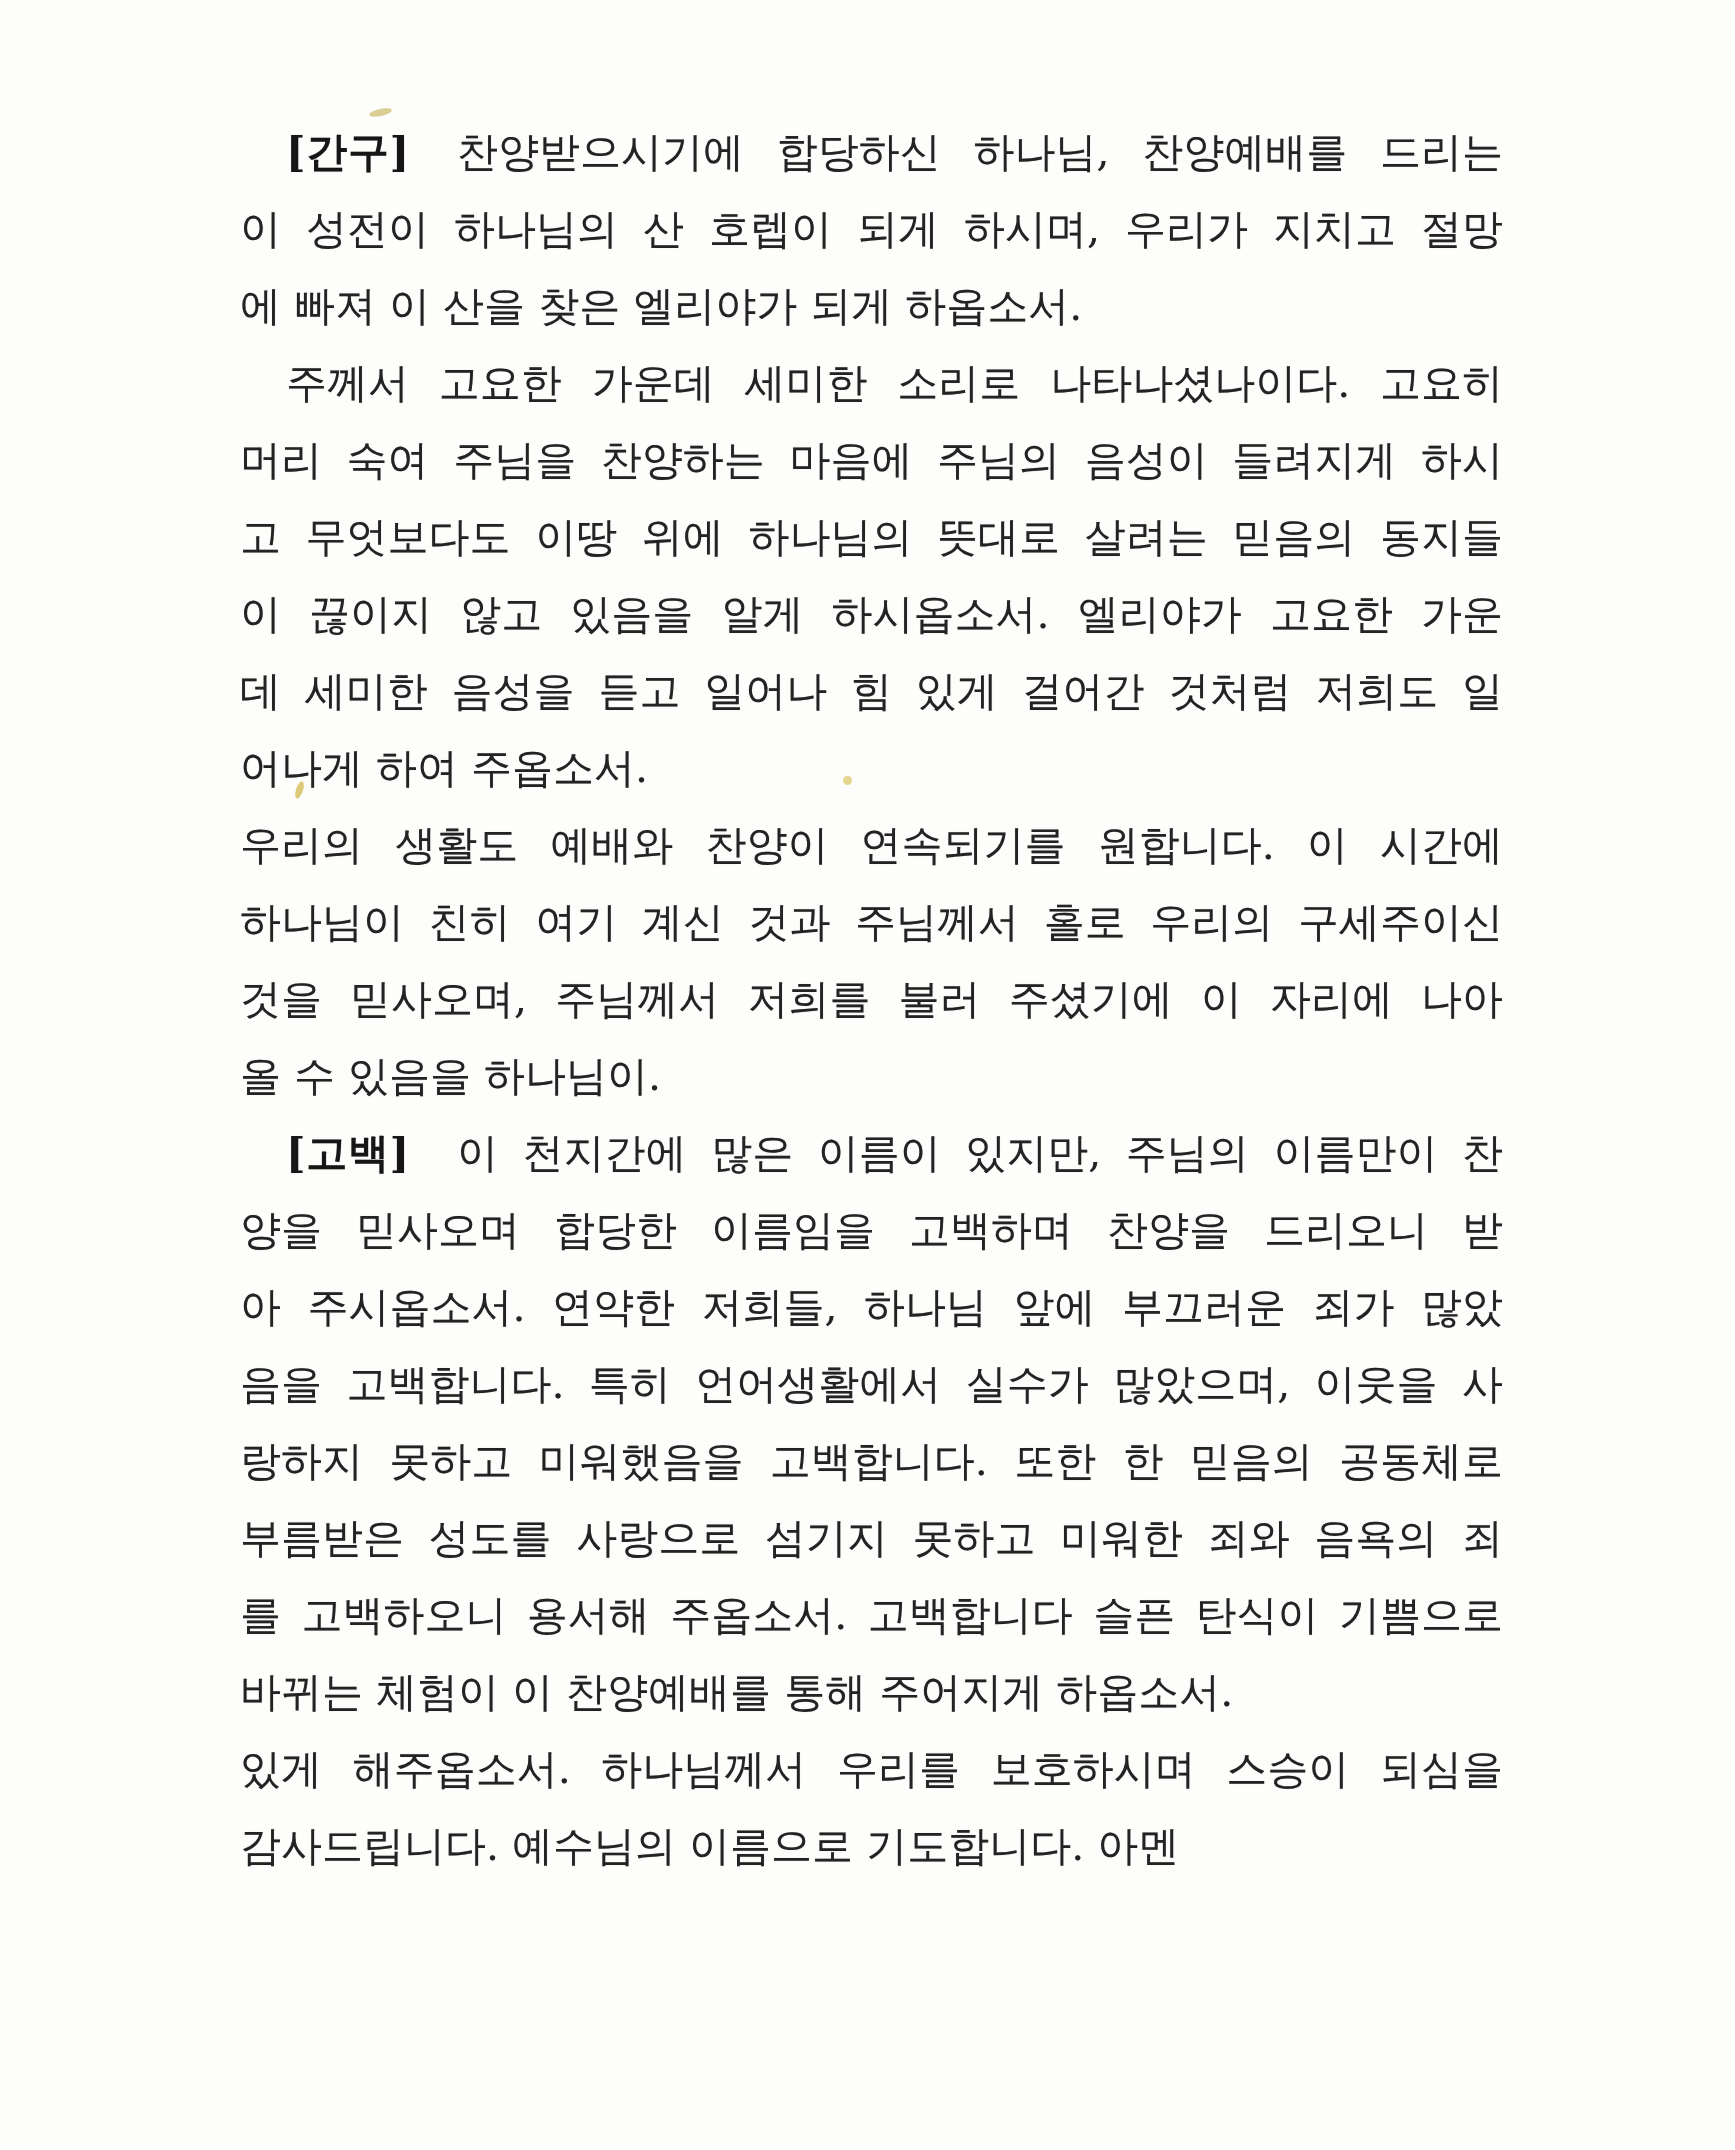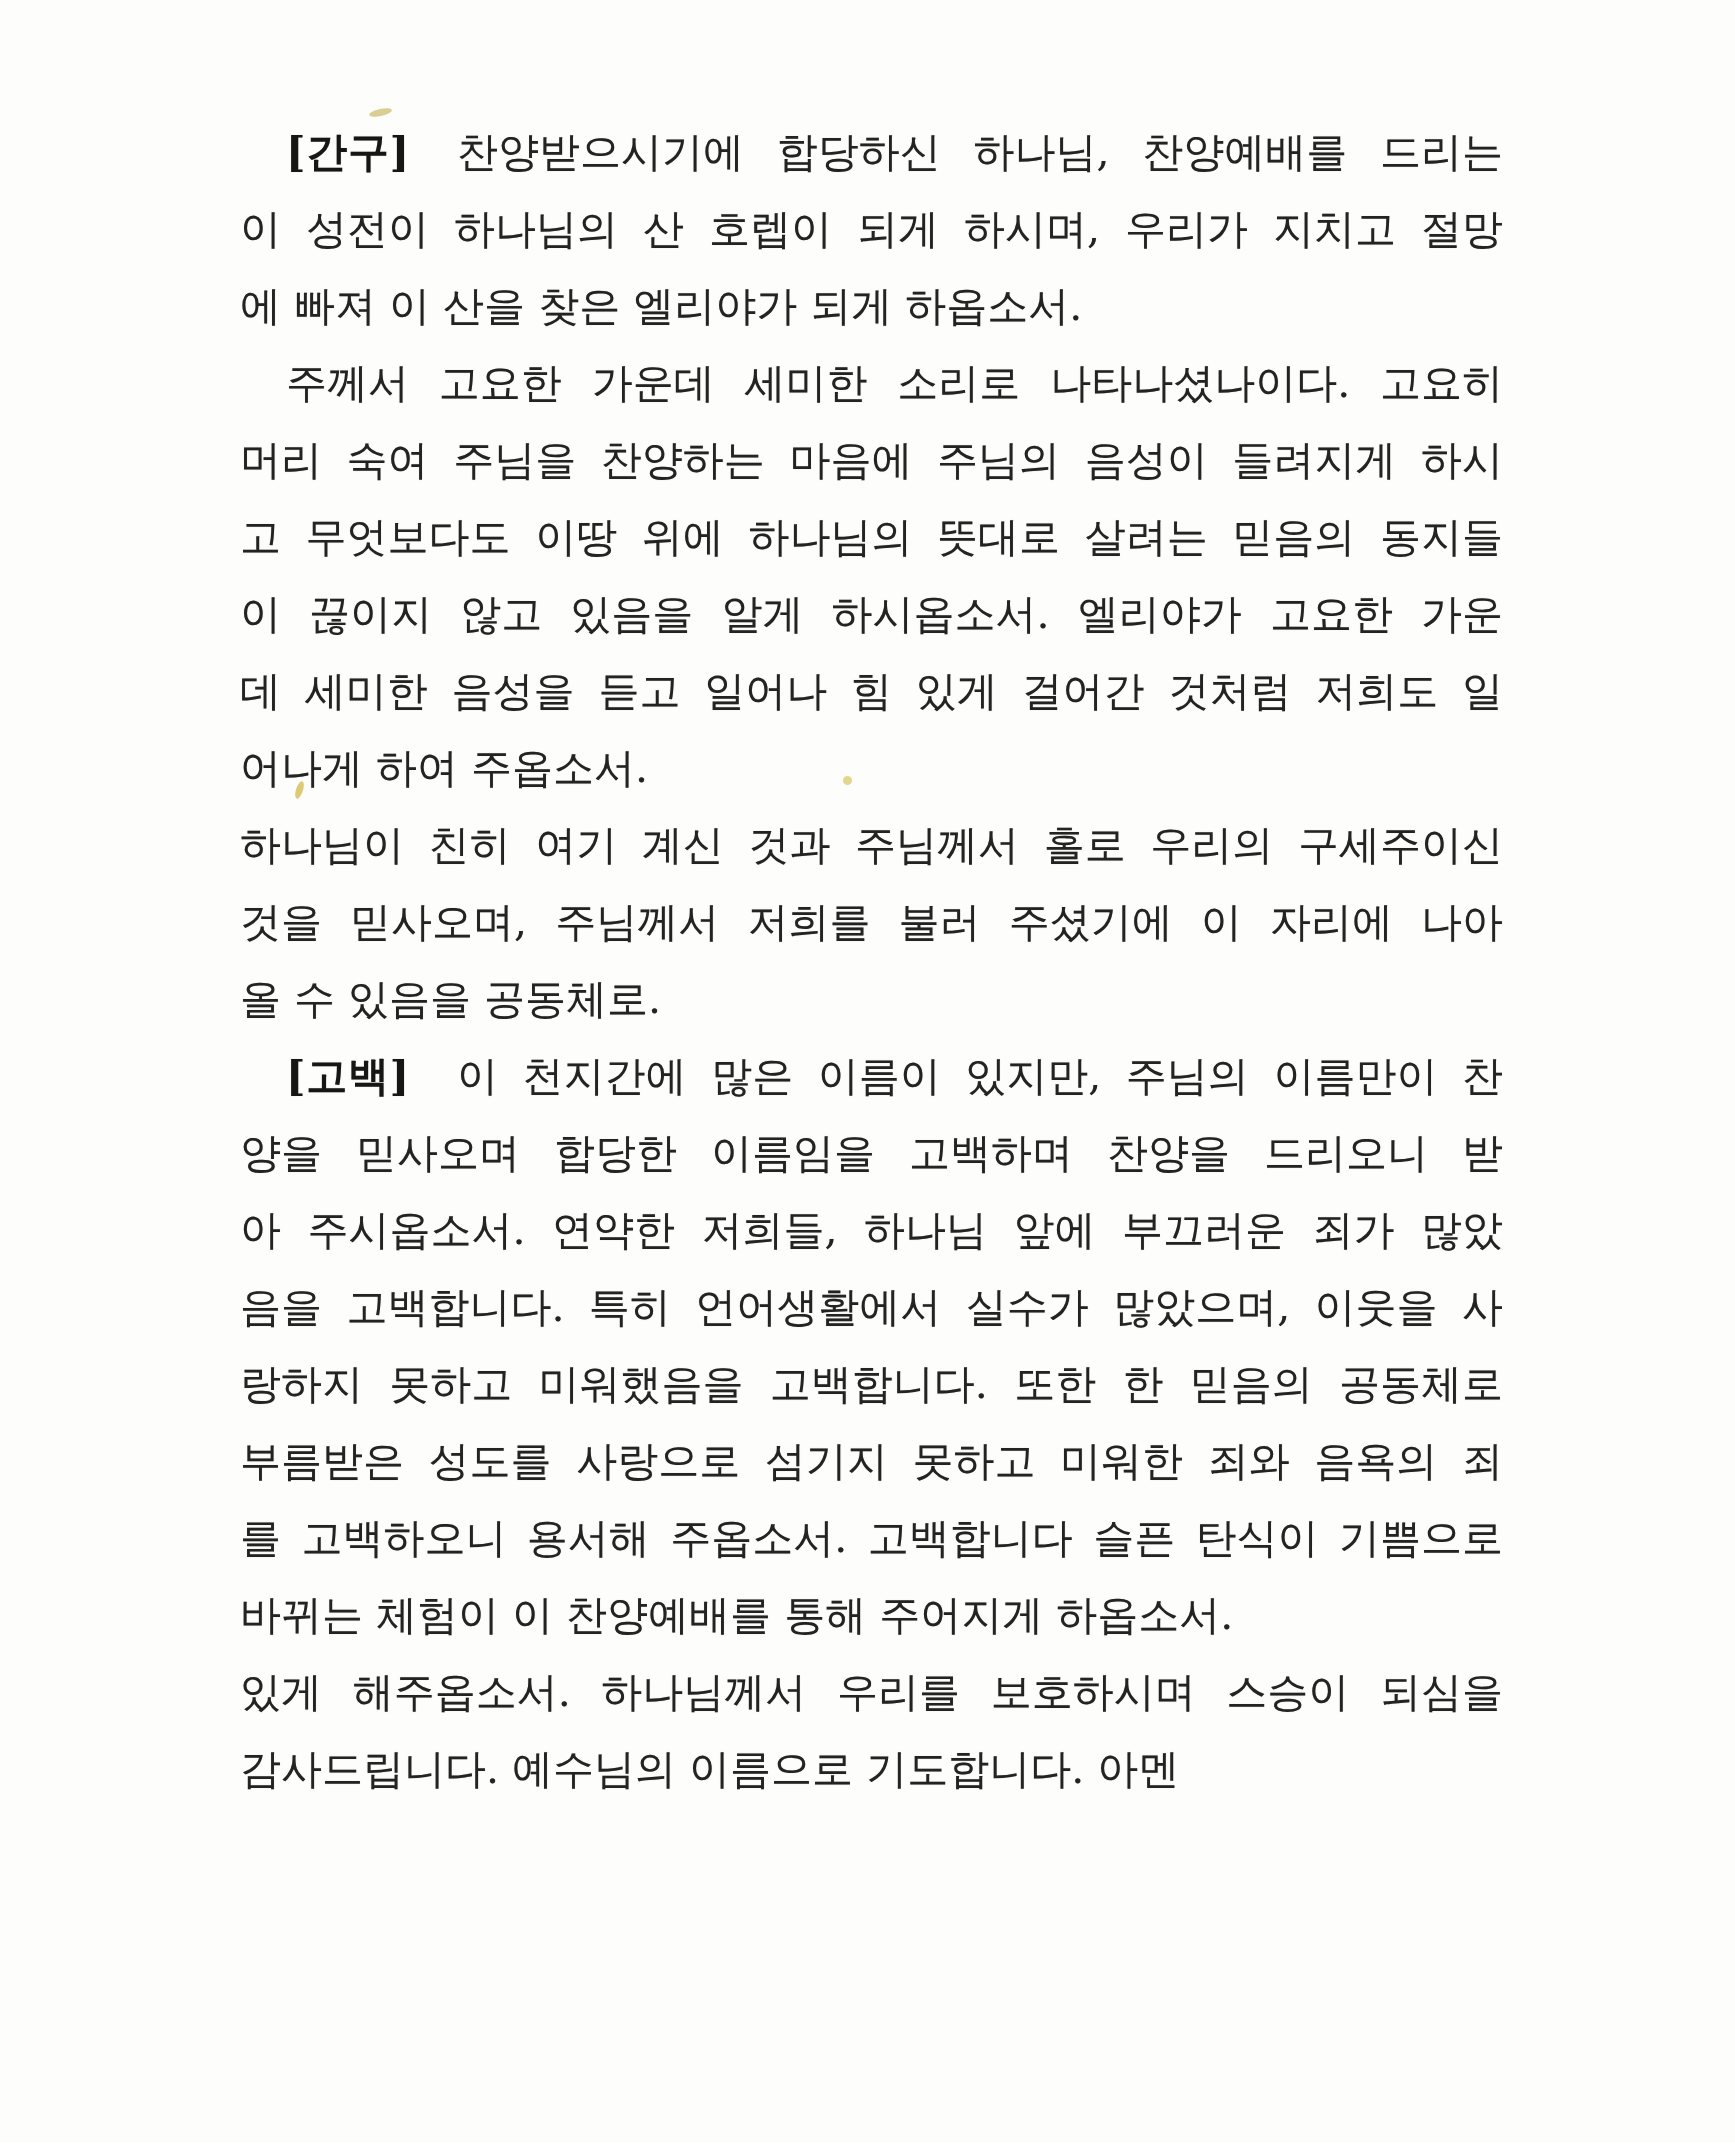--- a/index.html
+++ b/index.html
@@ -85,23 +85,24 @@
   <div class="doc">
       <div class="line first"><span class="label">[간구]</span><span>찬양받으시기에 합당하신 하나님, 찬양예배를 드리는</span></div>
       <div class="line"><span>이 성전이 하나님의 산 호렙이 되게 하시며, 우리가 지치고 절망</span></div>
       <div class="line last"><span>에 빠져 이 산을 찾은 엘리야가 되게 하옵소서.</span></div>
       <div class="line first"><span>주께서 고요한 가운데 세미한 소리로 나타나셨나이다. 고요히</span></div>
       <div class="line"><span>머리 숙여 주님을 찬양하는 마음에 주님의 음성이 들려지게 하시</span></div>
       <div class="line"><span>고 무엇보다도 이땅 위에 하나님의 뜻대로 살려는 믿음의 동지들</span></div>
       <div class="line"><span>이 끊이지 않고 있음을 알게 하시옵소서. 엘리야가 고요한 가운</span></div>
       <div class="line"><span>데 세미한 음성을 듣고 일어나 힘 있게 걸어간 것처럼 저희도 일</span></div>
       <div class="line last"><span>어나게 하여 주옵소서.</span></div>
+      <div class="line"><span>우리의 생활도 예배와 찬양이 연속되기를 원합니다. 이 시간에</span></div>
       <div class="line"><span>하나님이 친히 여기 계신 것과 주님께서 홀로 우리의 구세주이신</span></div>
       <div class="line"><span>것을 믿사오며, 주님께서 저희를 불러 주셨기에 이 자리에 나아</span></div>
-      <div class="line last"><span>올 수 있음을 공동체로.</span></div>
+      <div class="line last"><span>올 수 있음을 하나님이.</span></div>
       <div class="line first"><span class="label">[고백]</span><span>이 천지간에 많은 이름이 있지만, 주님의 이름만이 찬</span></div>
       <div class="line"><span>양을 믿사오며 합당한 이름임을 고백하며 찬양을 드리오니 받</span></div>
       <div class="line"><span>아 주시옵소서. 연약한 저희들, 하나님 앞에 부끄러운 죄가 많았</span></div>
       <div class="line"><span>음을 고백합니다. 특히 언어생활에서 실수가 많았으며, 이웃을 사</span></div>
       <div class="line"><span>랑하지 못하고 미워했음을 고백합니다. 또한 한 믿음의 공동체로</span></div>
       <div class="line"><span>부름받은 성도를 사랑으로 섬기지 못하고 미워한 죄와 음욕의 죄</span></div>
       <div class="line"><span>를 고백하오니 용서해 주옵소서. 고백합니다 슬픈 탄식이 기쁨으로</span></div>
       <div class="line last"><span>바뀌는 체험이 이 찬양예배를 통해 주어지게 하옵소서.</span></div>
       <div class="line"><span>있게 해주옵소서. 하나님께서 우리를 보호하시며 스승이 되심을</span></div>
       <div class="line last"><span>감사드립니다. 예수님의 이름으로 기도합니다. 아멘</span></div>

